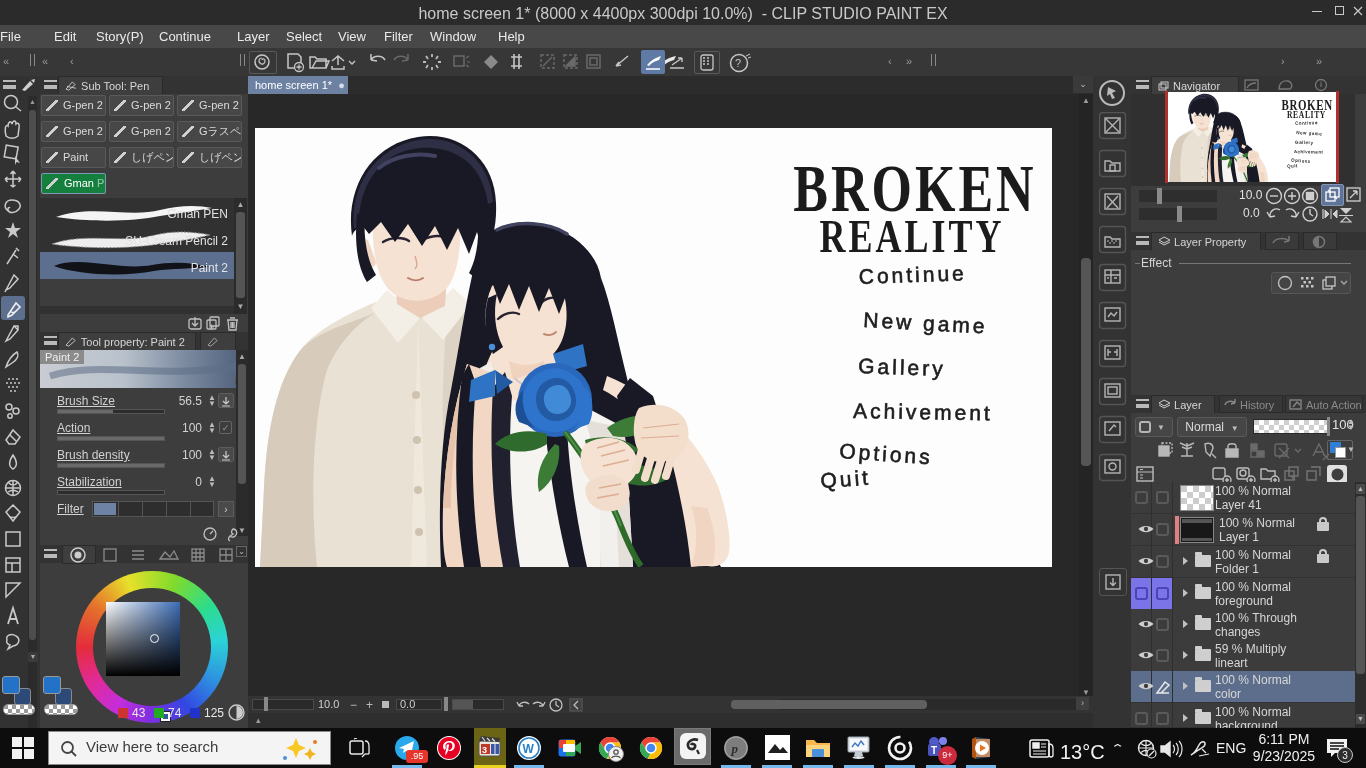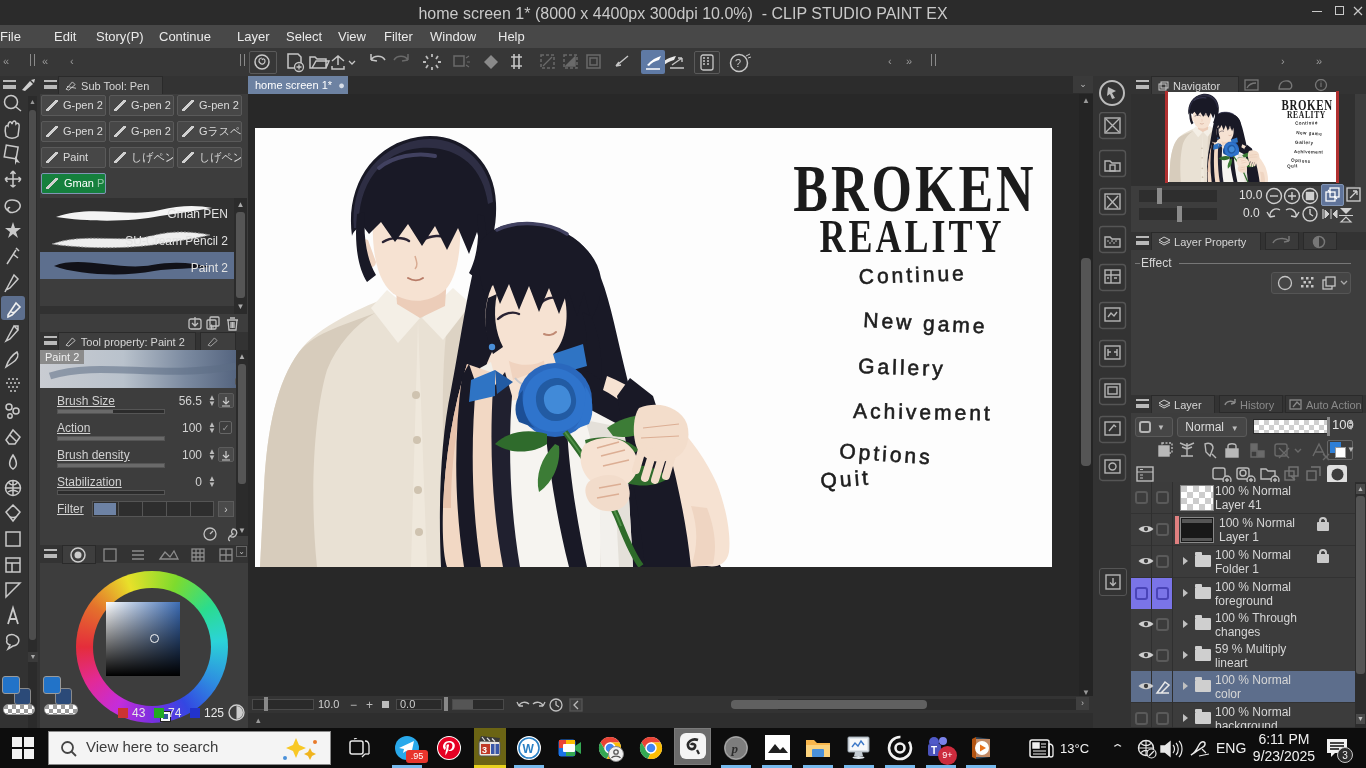--- a/index.html
+++ b/index.html
@@ -1001,21 +1001,21 @@
         <path d="M12,8.5 L18,12 L12,15.5 Z" fill="#e8731e"></path>
       </svg>
     <div class="tbu" style="left:966px; width:30px;"></div>
 
     <svg class="abs" style="left:1029px; top:10px;" width="26" height="21" fill="none" stroke="#f0f0f0" stroke-width="1.5">
         <rect x="1" y="2" width="19" height="17" rx="2"></rect>
         <rect x="4" y="5" width="6" height="5" fill="#f0f0f0"></rect>
         <path d="M12,6 h5 M12,9 h5 M4,13 h13 M4,16 h13" stroke-width="1.2"></path>
         <path d="M20,6 C23,6 24,8 24,10 L24,17 C24,18.5 23,19 22,19 C21,19 20,18.5 20,17 Z" stroke-width="1.3"></path>
       </svg>
-    <div class="abs" style="left:1060px; top:13px; color:#f2f2f2; font-size:13px;">13°C</div>
+    <div class="abs" style="left:1060px; top:13px; color:#f2f2f2; font-size:20px;">13°C</div>
 
     <div class="abs" style="left:1113px; top:14px; color:#e8e8e8; font-size:11px; transform:scaleX(1.6);">⌃</div>
     <svg class="abs" style="left:1137px; top:11px;" width="20" height="20" fill="none" stroke="#e8e8e8" stroke-width="1.4">
         <circle cx="9" cy="9" r="7.5"></circle>
         <path d="M2,9 L16,9 M9,1.5 L9,16.5 M4,4.5 C7,7 11,7 14,4.5 M4,13.5 C7,11 11,11 14,13.5" stroke-width="1.1"></path>
         <circle cx="14.5" cy="14.5" r="4.5" fill="#0d0d0d" stroke="#e8e8e8" stroke-width="1.2"></circle>
         <path d="M12,17 L17,12" stroke-width="1.2"></path>
       </svg>
     <svg class="abs" style="left:1160px; top:12px;" width="24" height="18" fill="none" stroke="#e8e8e8" stroke-width="1.4">
         <path d="M1,6 L5,6 L10,2 L10,16 L5,12 L1,12 Z" fill="#e8e8e8"></path>

